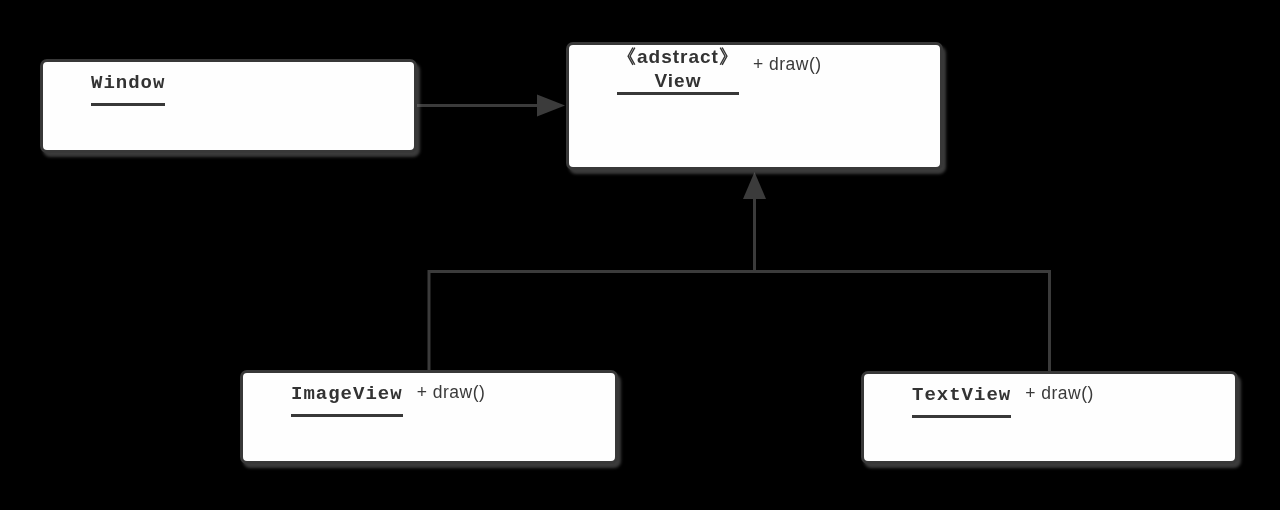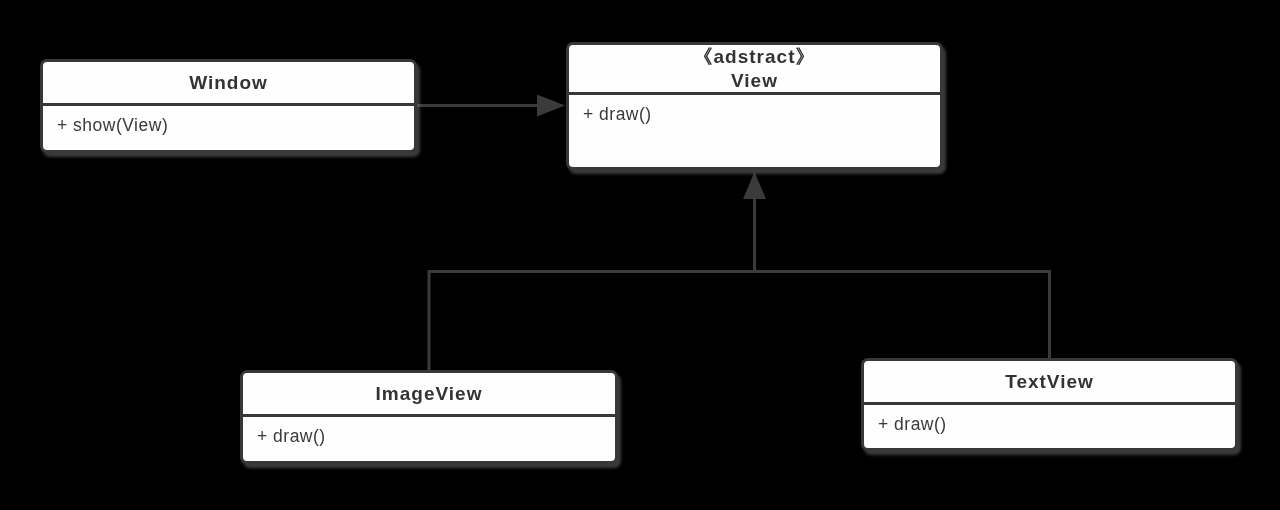--- a/index.html
+++ b/index.html
@@ -25,54 +25,54 @@
   }
   .uml-class {
     position: absolute;
     box-sizing: border-box;
     background: #fefefe;
     border: 3px solid #383838;
     border-radius: 7px;
     box-shadow: 3px 4px 3px rgba(130,130,130,0.45);
     color: #333333;
     display: flex;
-    flex-direction: column;
+    padding-left: 48px;
   }
   .uml-title {
     box-sizing: border-box;
     border-bottom: 3px solid #383838;
     display: flex;
     flex-direction: column;
     align-items: center;
     justify-content: center;
     font-weight: bold;
     font-size: 19px;
     letter-spacing: 1px;
     line-height: 24px;
     color: #333333;
     flex: 0 0 auto;
   }
-  .uml-title.single { height: 44px; }
+  .uml-title.single { height: 44px; font-family: Liberation Mono, monospace; }
   .uml-title.double { height: 50px; }
   .uml-body {
     flex: 1 1 auto;
     padding: 5px 14px 0 14px;
     font-size: 17.5px;
     letter-spacing: 0.5px;
     color: #3a3a3a;
   }
   .uml-method {
     line-height: 28px;
     white-space: nowrap;
   }
   
   #class-window    { left: 40px;  top: 59px;  width: 377px; height: 94px;  }
   #class-view      { left: 566px; top: 42px;  width: 377px; height: 128px; }
   #class-imageview { left: 240px; top: 370px; width: 378px; height: 94px; justify-content: flex-end;  }
-  #class-textview  { left: 861px; top: 358px; width: 377px; height: 93px; justify-content: flex-end;  }
+  #class-textview  { left: 861px; top: 371px; width: 377px; height: 93px; justify-content: flex-end;  }
 </style>
 </head>
 <body>
 
 <div id="canvas">
 
   <svg id="connector-layer" viewBox="0 0 1280 510" xmlns="http://www.w3.org/2000/svg">
 
     <line x1="417" y1="105.5" x2="541" y2="105.5" stroke="#3b3b3b" stroke-width="3"></line>
     <polygon points="565,105.5 537,94.5 537,116.5" fill="#3b3b3b"></polygon>
@@ -83,23 +83,20 @@
     <line x1="429" y1="271.5" x2="1049.5" y2="271.5" stroke="#3b3b3b" stroke-width="3"></line>
 
     <line x1="429" y1="270" x2="429" y2="371" stroke="#3b3b3b" stroke-width="3"></line>
 
     <line x1="1049.5" y1="270" x2="1049.5" y2="372" stroke="#3b3b3b" stroke-width="3"></line>
   </svg>
 
   <div id="class-window" class="uml-class">
     <div class="uml-title single">
       <span>Window</span>
-    </div>
-    <div class="uml-body">
-      <div class="uml-method">+ show(View)</div>
     </div>
   </div>
 
   <div id="class-view" class="uml-class">
     <div class="uml-title double">
       <span>《adstract》</span>
       <span>View</span>
     </div>
     <div class="uml-body">
       <div class="uml-method">+ draw()</div>

